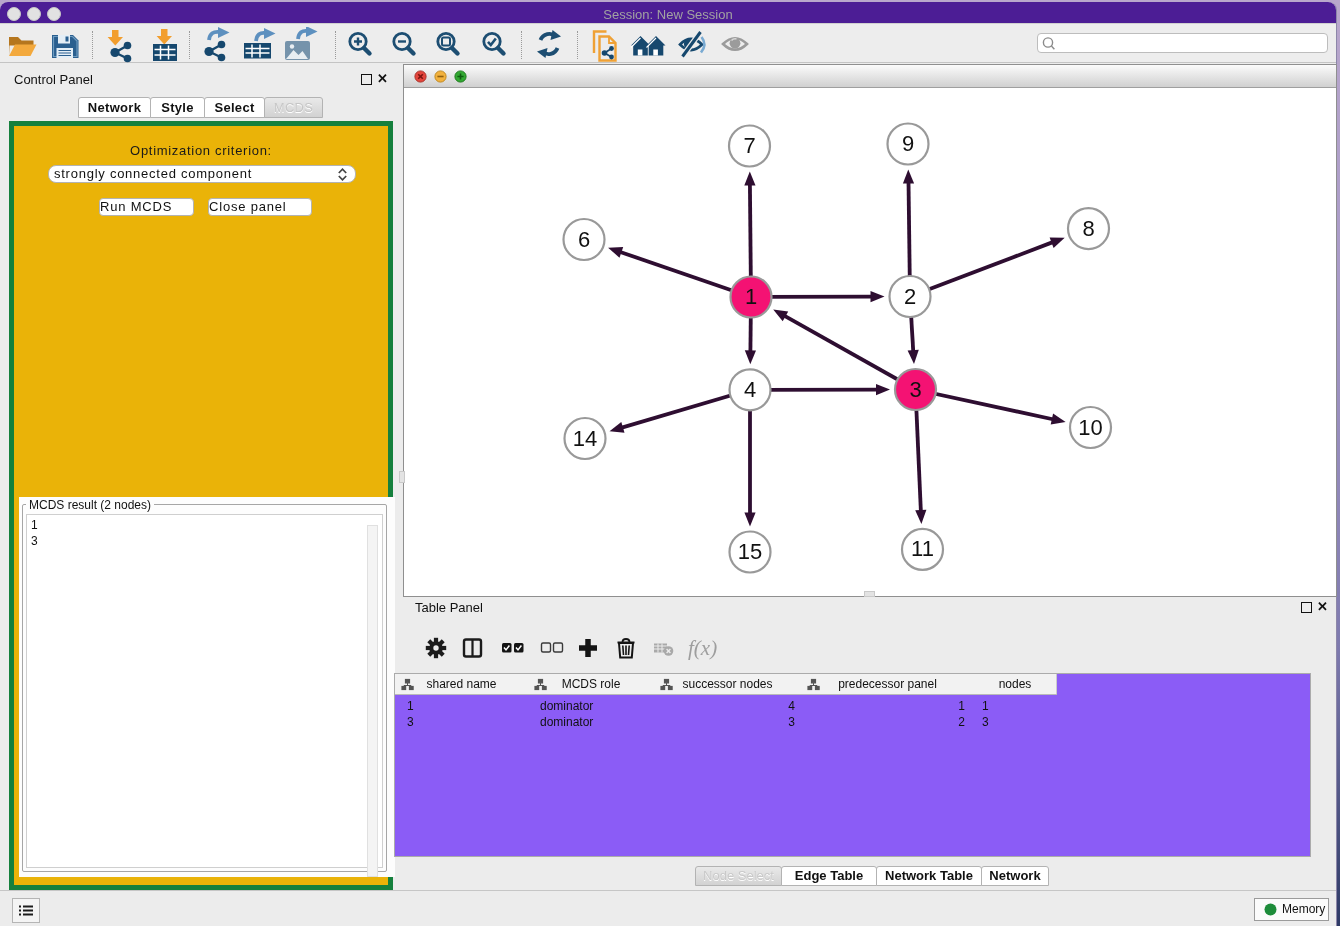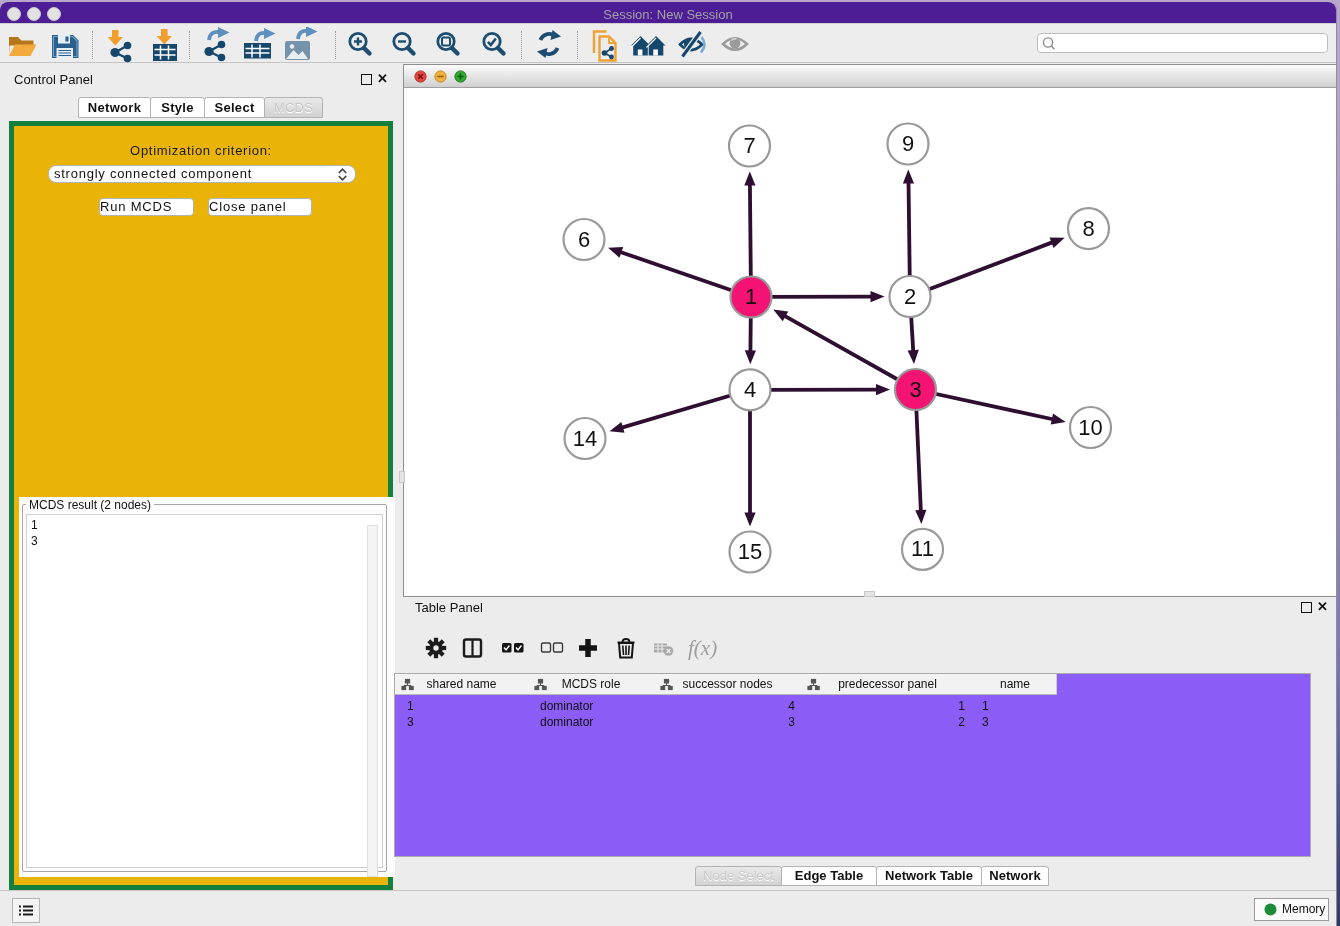--- a/index.html
+++ b/index.html
@@ -342,21 +342,21 @@
     </g>
 
     <text x="268" y="23" font-family="Liberation Serif" font-style="italic" font-size="21px" fill="#9e9e9e">f(x)</text>
   </svg>
   </div>
   <div id="tbl">
     <div class="th" style="left:0;width:133px">shared name</div>
     <div class="th" style="left:133px;width:126px">MCDS role</div>
     <div class="th" style="left:259px;width:147px">successor nodes</div>
     <div class="th" style="left:406px;width:173px">predecessor panel</div>
-    <div class="th" style="left:579px;width:82px">name</div>
+    <div class="th" style="left:579px;width:82px">nodes</div>
     <svg class="abs" style="left:0;top:0" width="440" height="20">
       <g fill="none" stroke="#555" stroke-width="1.2">
         <rect x="10.5" y="5.5" width="4" height="3.4" fill="#555"></rect>
         <rect x="7" y="12.5" width="3.6" height="3" fill="#555"></rect>
         <rect x="14.5" y="12.5" width="3.6" height="3" fill="#555"></rect>
         <path d="M12.5 9 v2 M9 14 v-2.5 h7 v2.5" fill="none" stroke-width="1"></path>
       </g>
       <g fill="none" stroke="#555" stroke-width="1.2" transform="translate(133,0)">
         <rect x="10.5" y="5.5" width="4" height="3.4" fill="#555"></rect>
         <rect x="7" y="12.5" width="3.6" height="3" fill="#555"></rect>

